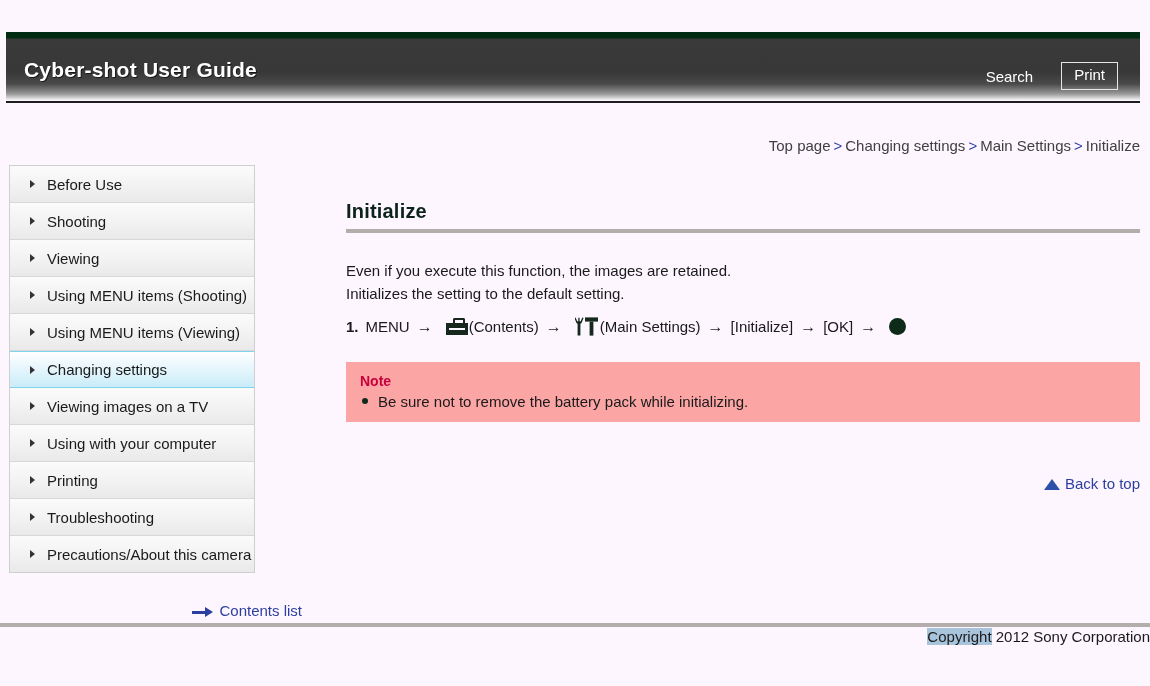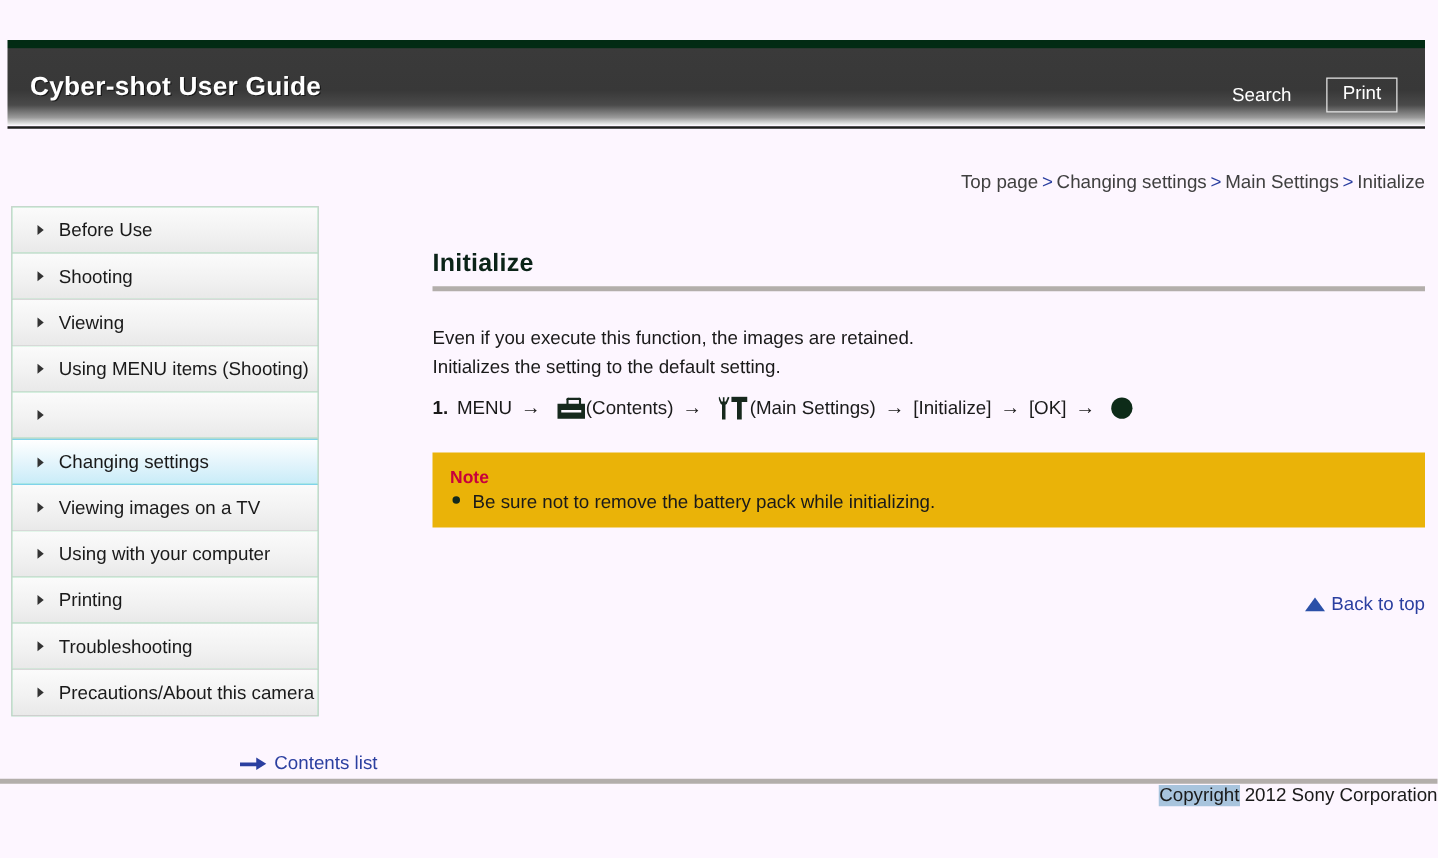--- a/index.html
+++ b/index.html
@@ -96,21 +96,21 @@
 
   
   .sidebar {
     position: absolute;
     left: 9px;
     top: 165px;
     width: 246px;
     border: 1px solid #cfcfcf;
     border-bottom: none;
     box-sizing: border-box;
-    background: #86efac;
+    background: #6d28d9;
   }
   .nav-item {
     position: relative;
     height: 37px;
     display: flex;
     align-items: center;
     padding-left: 20px;
     border-bottom: 1px solid #d8d8d8;
     background: linear-gradient(to bottom, #fbfbfb 0%, #f2f2f2 55%, #e9e9e9 100%);
     font-size: 15px;
@@ -256,21 +256,21 @@
     width: 9px; height: 19px;
   }
   .icon-tools .hammer {
     position: absolute;
     left: 10px; top: 0;
     width: 13px; height: 19px;
   }
 
   .note-box {
     margin-top: 26px;
-    background: #eab308;
+    background: #fca5a5;
     padding: 11px 14px 12px 14px;
     width: 794px;
     box-sizing: border-box;
   }
   .note-title {
     color: #c8003c;
     font-weight: bold;
     font-size: 14px;
     margin-bottom: 4px;
   }
@@ -364,20 +364,21 @@
   <div class="nav-item">
     <span class="nav-bullet"></span>
     <span class="nav-label">Viewing</span>
   </div>
   <div class="nav-item">
     <span class="nav-bullet"></span>
     <span class="nav-label">Using MENU items (Shooting)</span>
   </div>
   <div class="nav-item">
     <span class="nav-bullet"></span>
+    <span class="nav-label">Using MENU items (Viewing)</span>
   </div>
   <div class="nav-item selected">
     <span class="nav-bullet"></span>
     <span class="nav-label">Changing settings</span>
   </div>
   <div class="nav-item">
     <span class="nav-bullet"></span>
     <span class="nav-label">Viewing images on a TV</span>
   </div>
   <div class="nav-item">

